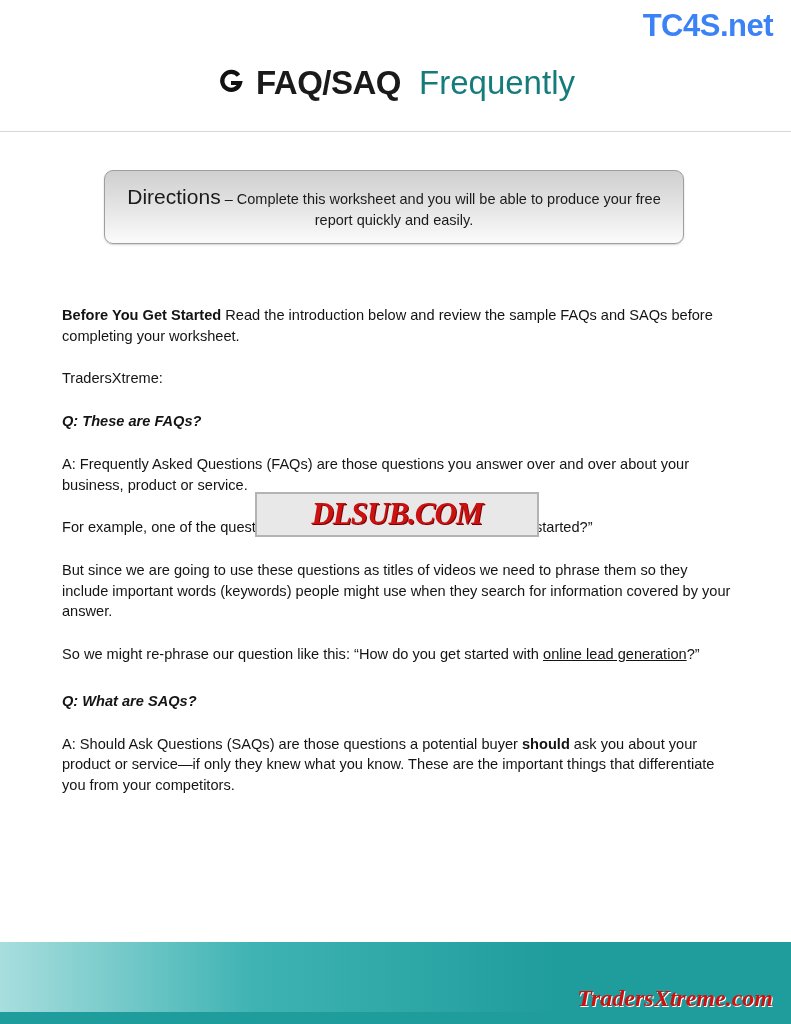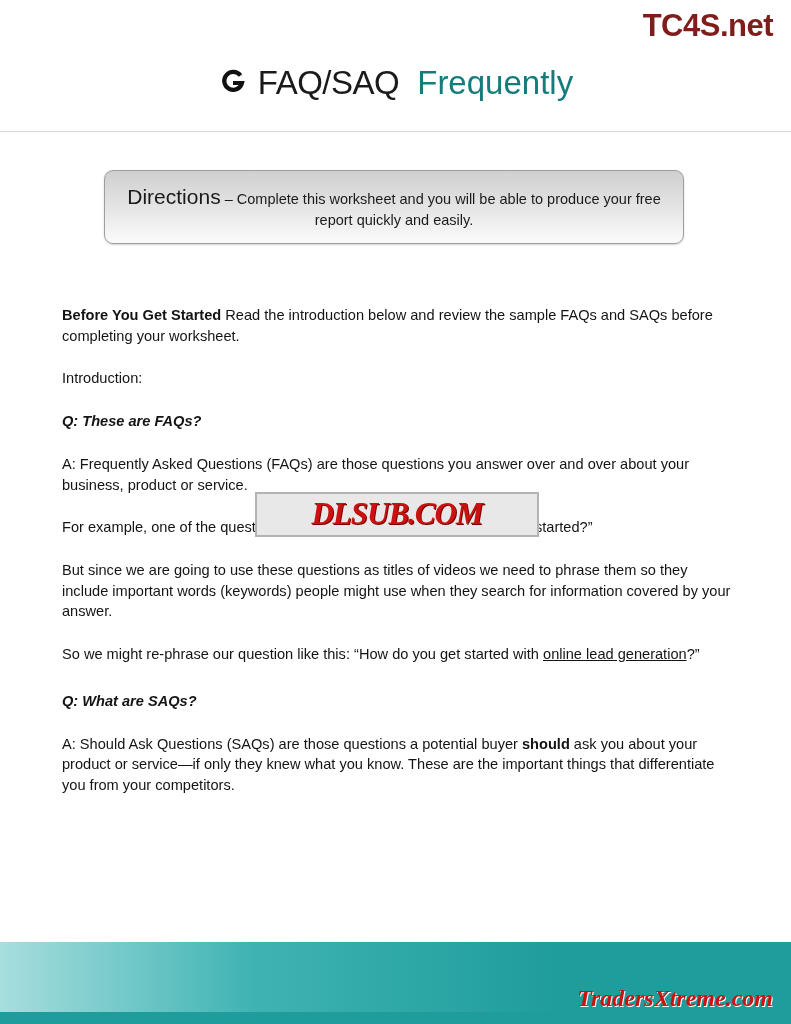--- a/index.html
+++ b/index.html
@@ -16,21 +16,21 @@
     color: #111111;
   }
 
   
   .brand-top {
     position: absolute;
     top: 8px;
     right: 18px;
     font-size: 31px;
     font-weight: bold;
-    color: #7f1d1d;
+    color: #3b82f6;
     letter-spacing: -0.5px;
     font-family: "Liberation Sans", sans-serif;
   }
 
   
   .title-row {
     position: absolute;
     top: 64px;
     left: 0;
     width: 100%;
@@ -40,21 +40,21 @@
     gap: 10px;
   }
   .logo-mark {
     width: 30px;
     height: 30px;
     position: relative;
     display: inline-block;
   }
   .title-faq {
     font-size: 33px;
-    font-weight: normal;
+    font-weight: bold;
     color: #1a1a1a;
     letter-spacing: -0.5px;
   }
   .title-work {
     font-size: 33px;
     font-weight: normal;
     color: #157b7b;
     letter-spacing: 0px;
     margin-left: 8px;
   }
@@ -184,21 +184,21 @@
 <div class="directions-box">
   <div class="directions-text">
     <span class="lead">Directions</span><span> – </span><span>Complete this worksheet and you will be able to produce your free report quickly and easily.</span>
   </div>
 </div>
 
 <div class="body-copy">
   <p>
     <b class="strong">Before You Get Started</b><span> Read the introduction below and review the sample FAQs and SAQs before completing your worksheet.</span>
   </p>
-  <p>Introduction:</p>
+  <p>TradersXtreme:</p>
   <p class="qhead">Q: These are FAQs?</p>
   <p>A: Frequently Asked Questions (FAQs) are those questions you answer over and over about your business, product or service.</p>
   <p>For example, one of the questions we get about Geyser is, “How do I get started?”</p>
   <p>But since we are going to use these questions as titles of videos we need to phrase them so they include important words (keywords) people might use when they search for information covered by your answer.</p>
   <p>
     <span>So we might re-phrase our question like this: “How do you get started with </span><span class="u">online lead generation</span><span>?”</span>
   </p>
   <p class="qhead" style="margin-top:26px;">Q: What are SAQs?</p>
   <p>
     <span>A: Should Ask Questions (SAQs) are those questions a potential buyer </span><b class="strong">should</b><span> ask you about your product or service—if only they knew what you know. These are the important things that differentiate you from your competitors.</span>

